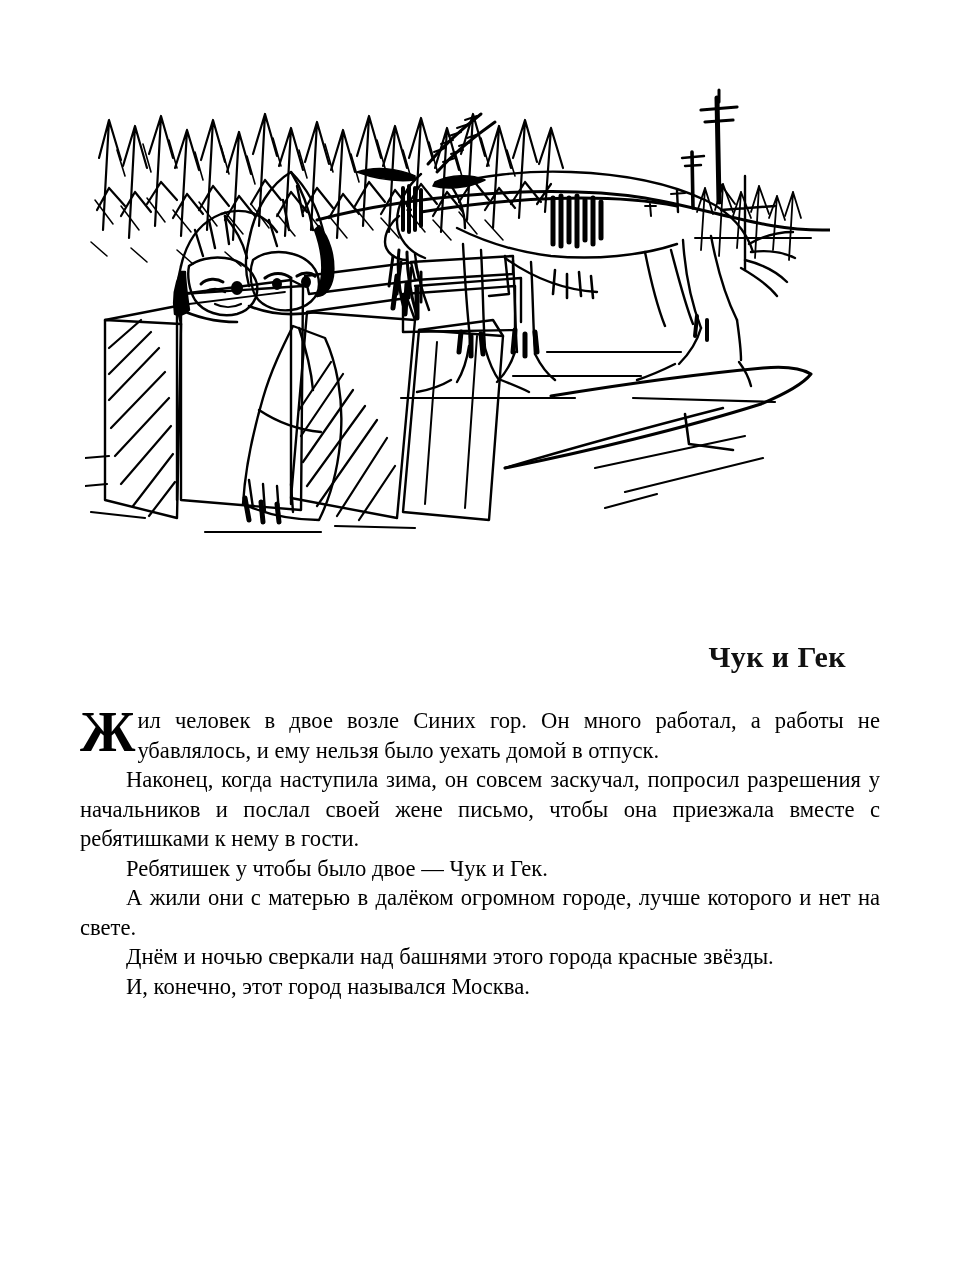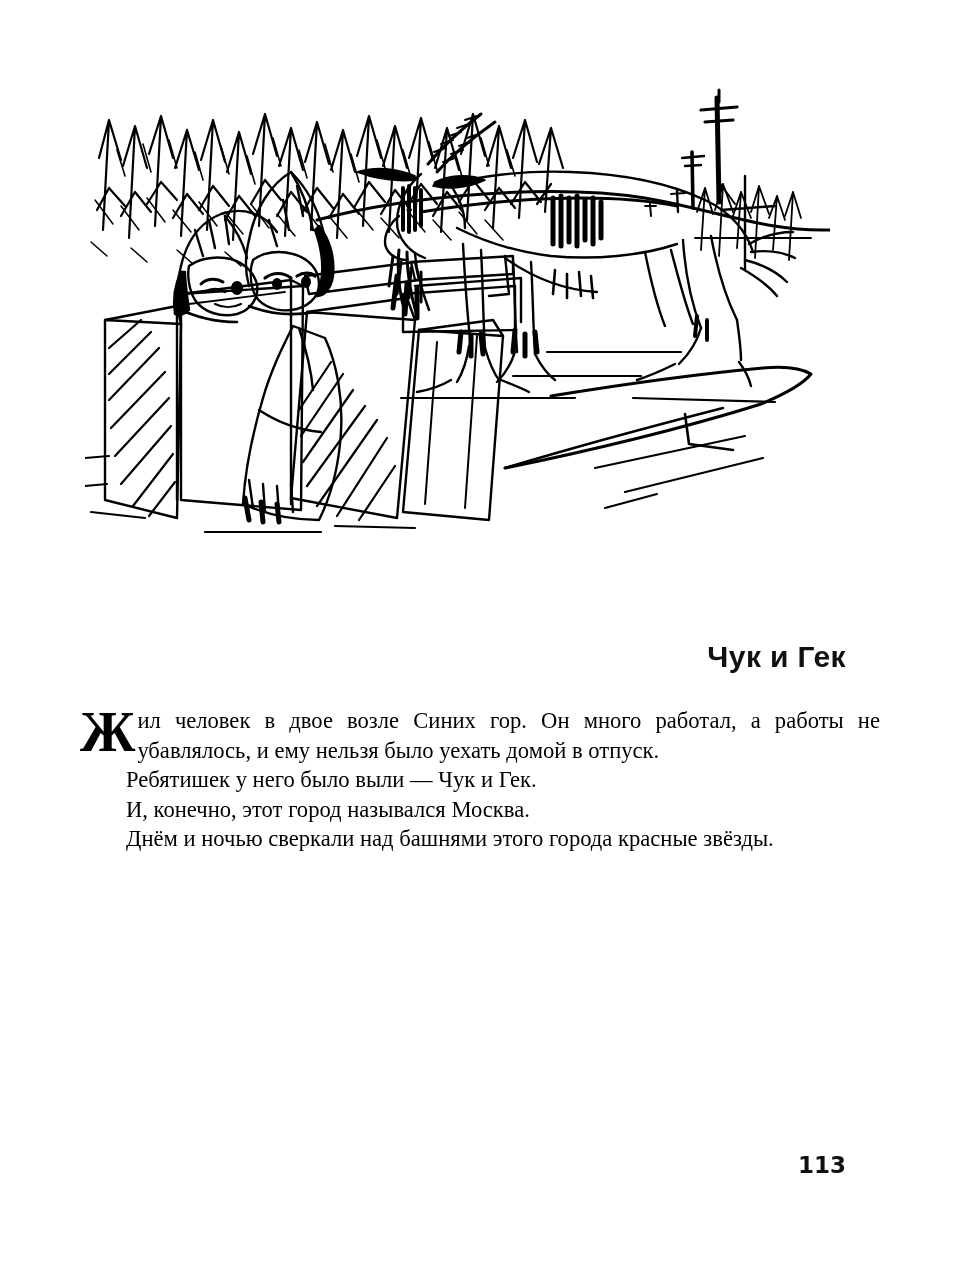--- a/index.html
+++ b/index.html
@@ -36,21 +36,21 @@
     height: 100%;
   }
 
   
   .story-title {
     position: absolute;
     left: 80px;
     top: 620px;
     width: 766px;
     text-align: right;
-    font-family: Liberation Sans, sans-serif;
+    font-family: Liberation Serif, serif;
     font-weight: bold;
     font-size: 30px;
     letter-spacing: 0.4px;
     line-height: 1.1;
     color: #111111;
   }
 
   
   .body-text {
     position: absolute;
@@ -338,32 +338,37 @@
   </div>
 
   <h1 class="story-title">Чук и Гек</h1>
 
   <div class="body-text">
 
     <p class="first">
       <span class="dropcap">Ж</span><span>ил человек в двое возле Синих гор. Он много работал, а работы не убавлялось, и ему нельзя было уехать домой в отпуск.</span>
     </p>
 
-
-    <p>
-      <span>Ребятишек у него было выли — Чук и Гек.</span>
-    </p>
-
+    <p>
+      <span>Наконец, когда наступила зима, он совсем заскучал, попросил разрешения у начальников и послал своей жене письмо, чтобы она приезжала вместе с ребятишками к нему в гости.</span>
+    </p>
+
+    <p>
+      <span>Ребятишек у чтобы было двое — Чук и Гек.</span>
+    </p>
+
+    <p>
+      <span>А жили они с матерью в далёком огромном городе, лучше которого и нет на свете.</span>
+    </p>
+
+    <p>
+      <span>Днём и ночью сверкали над башнями этого города красные звёзды.</span>
+    </p>
 
     <p>
       <span>И, конечно, этот город назывался Москва.</span>
     </p>
 
-    <p>
-      <span>Днём и ночью сверкали над башнями этого города красные звёзды.</span>
-    </p>
-
 
   </div>
 
-  <div class="page-number">113</div>
 
 </div>
 
 </body></html>

